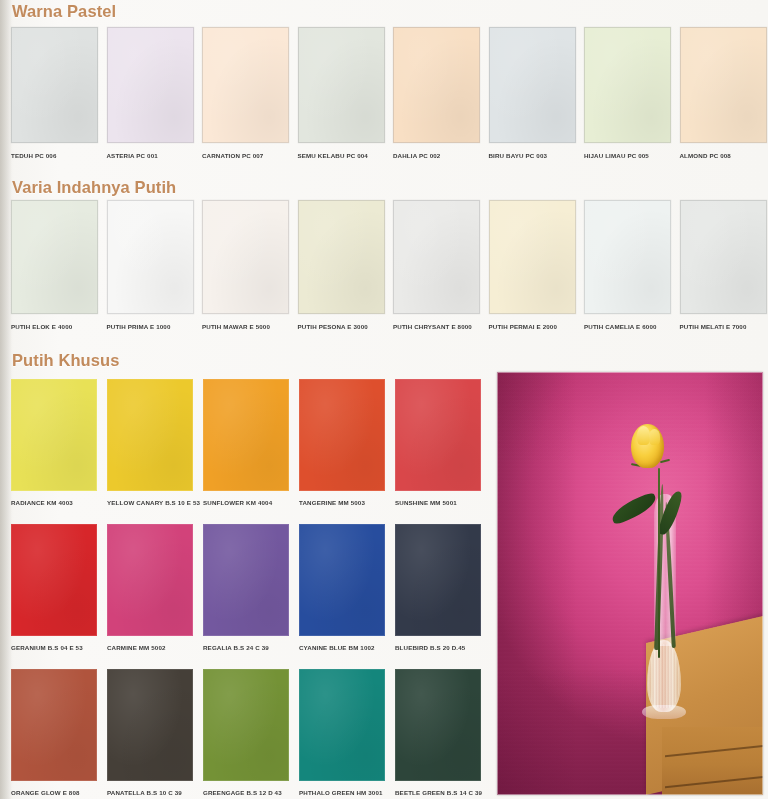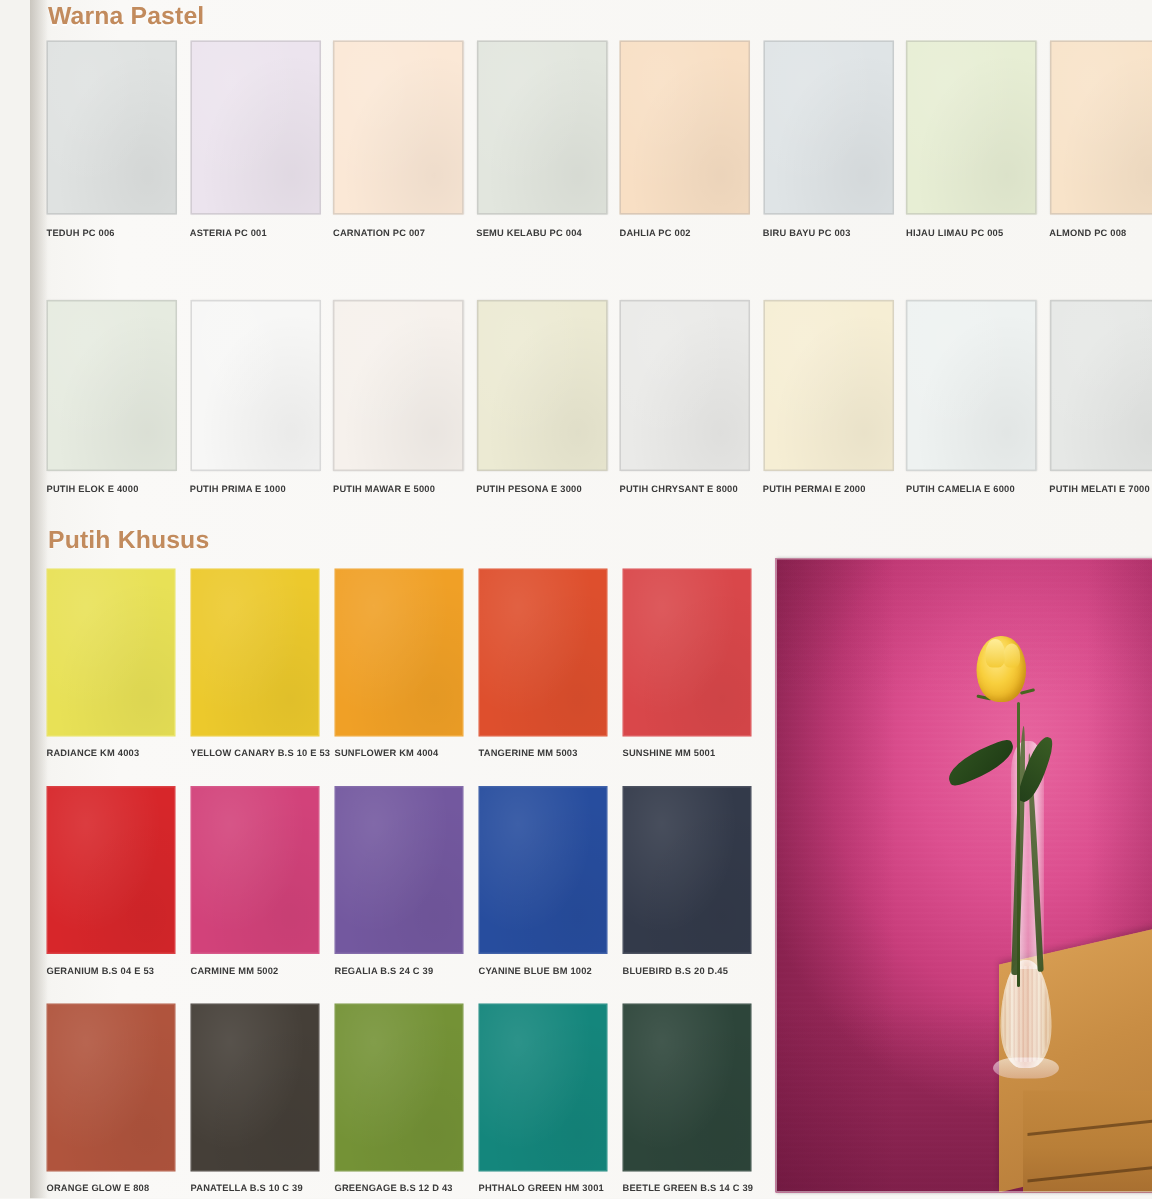--- a/index.html
+++ b/index.html
@@ -13,21 +13,20 @@
     position: relative;
     overflow: hidden;
     font-family: "Liberation Sans", sans-serif;
     background: #f4f3f0;
   }
   #page {
     position: absolute;
     inset: 0;
     background:
       linear-gradient(90deg, #eceae5 0px, #f6f5f2 14px, #faf9f7 60px, #f7f6f3 100%);
-    margin-left: 20px;
   }
 
   .section-title {
     position: absolute;
     font-weight: bold;
     font-size: 16.5px;
     letter-spacing: 0.1px;
     color: #c28b5d;
     text-shadow: 0 1px 0 rgba(255,255,255,0.75);
     white-space: nowrap;
@@ -280,20 +279,21 @@
         <div class="chip-label" style="top: 125px; left: 0px;">HIJAU LIMAU PC 005</div>
       </div>
       <div class="swatch-cell" style="left: 668.5px; top: 0px; width: 87px; height: 145px;">
         <div class="chip" title="ALMOND PC 008" style="width: 87px; height: 116px; background: rgb(248, 227, 201);">
           <div class="chip-inner"></div>
         </div>
         <div class="chip-label" style="top: 125px; left: 0px;">ALMOND PC 008</div>
       </div>
     </div>
 
+  <div class="section-title" style="left:12px; top:178px;">Varia Indahnya Putih</div>
 
   <div class="swatch-grid" id="grid-putih" style="left: 11px; top: 200px; width: 764px; height: 143px;">
       <div class="swatch-cell" style="left: 0px; top: 0px; width: 87px; height: 143px;">
         <div class="chip" title="PUTIH ELOK E 4000" style="width: 87px; height: 114px; background: rgb(230, 235, 224);">
           <div class="chip-inner"></div>
         </div>
         <div class="chip-label" style="top: 123px; left: 0px;">PUTIH ELOK E 4000</div>
       </div>
       <div class="swatch-cell" style="left: 95.5px; top: 0px; width: 87px; height: 143px;">
         <div class="chip" title="PUTIH PRIMA E 1000" style="width: 87px; height: 114px; background: rgb(247, 247, 246);">

